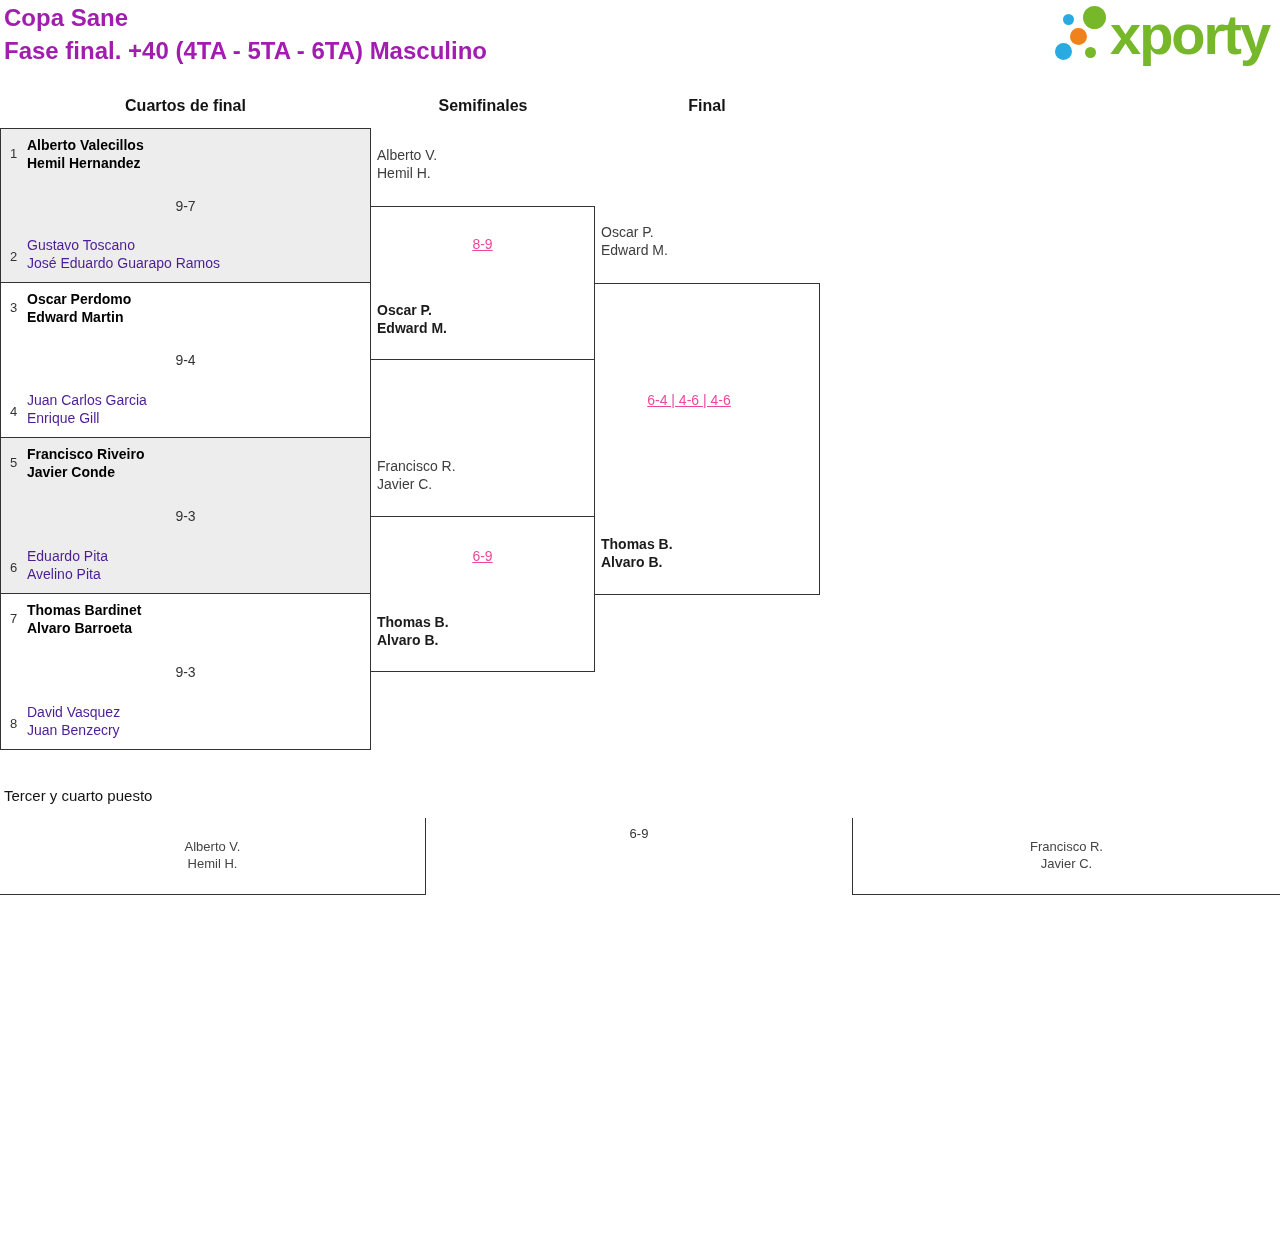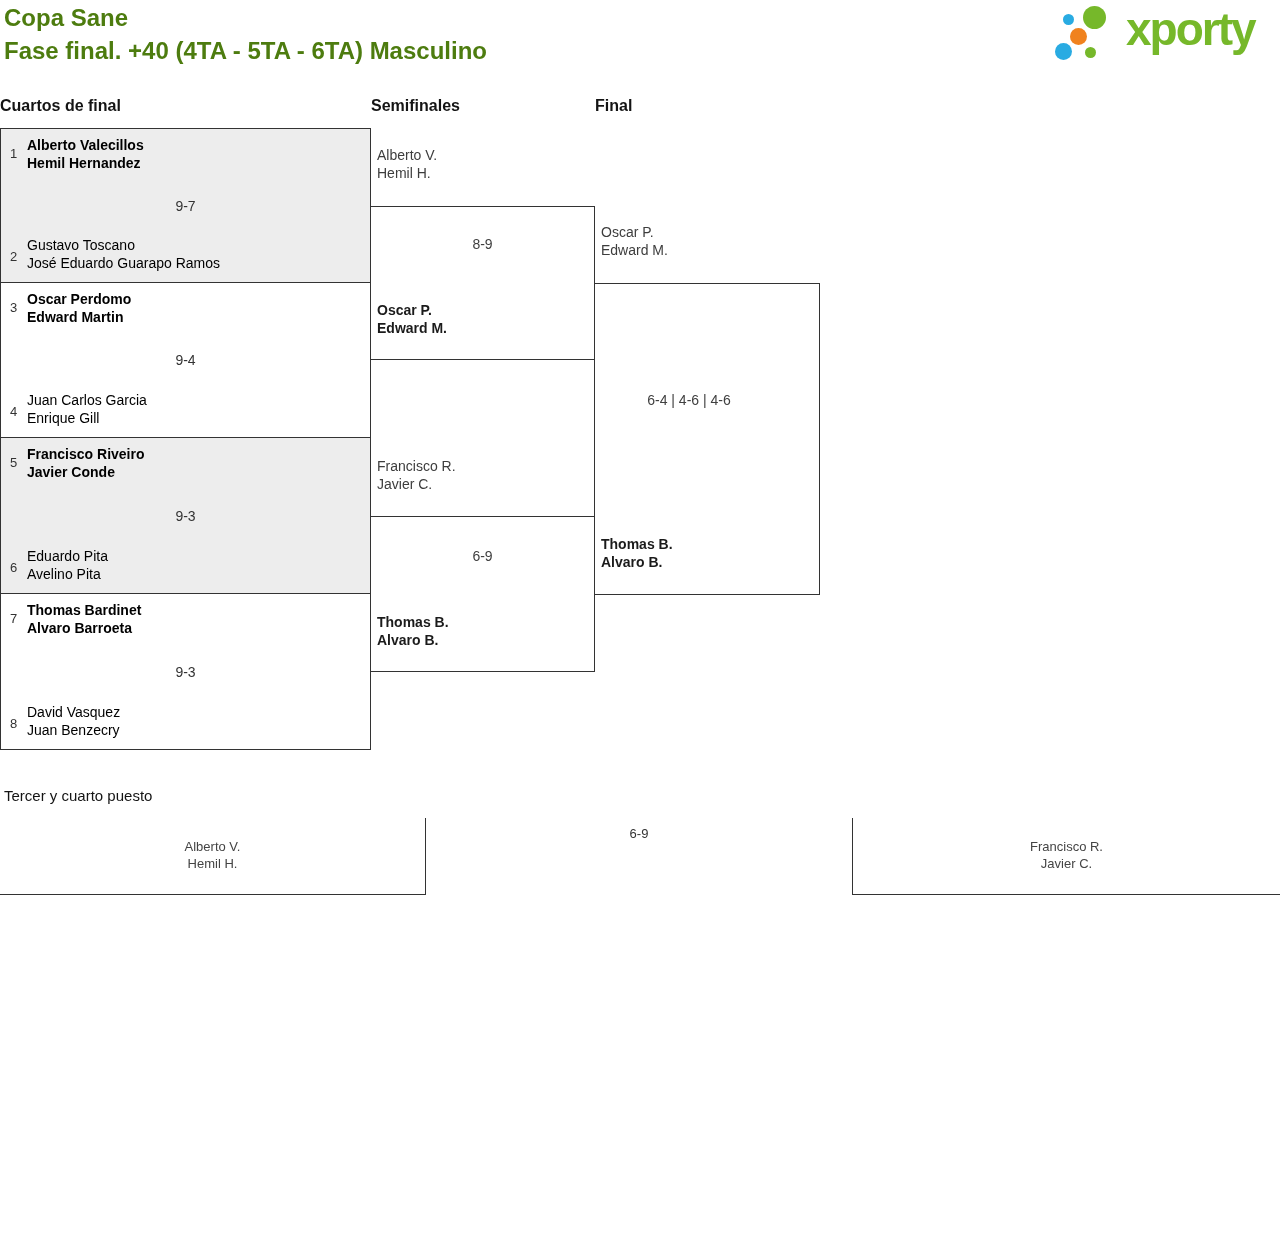--- a/index.html
+++ b/index.html
@@ -4,70 +4,70 @@
 <style>
   html,body { margin:0; padding:0; background:#fff; }
   .canvas {
     position:relative; width:1280px; height:1249px; background:#ffffff;
     font-family:"Liberation Sans", sans-serif; overflow:hidden;
   }
   .abs { position:absolute; }
 
   
   .title-block { left:4px; top:1px; }
-  .title-line { font-size:24px; font-weight:700; color:#4d7c0f; line-height:33px; white-space:nowrap; }
+  .title-line { font-size:24px; font-weight:700; color:#a21caf; line-height:33px; white-space:nowrap; }
 
   
   .logo { left:1046px; top:0; width:234px; height:70px; cursor:pointer; }
   .dot { position:absolute; border-radius:50%; }
   .dot.green-lg  { left:37px; top:6px;  width:23px; height:23px; background:#76b82a; }
   .dot.blue-sm   { left:17px; top:14px; width:11px; height:11px; background:#29abe2; }
   .dot.orange-md { left:24px; top:28px; width:17px; height:17px; background:#f0821e; }
   .dot.blue-lg   { left:9px;  top:43px; width:17px; height:17px; background:#29abe2; }
   .dot.green-sm  { left:39px; top:47px; width:11px; height:11px; background:#76b82a; }
   .logo-text {
-    position:absolute; left:80px; top:2px; font-size:46px; font-weight:800;
+    position:absolute; left:64px; top:2px; font-size:56px; font-weight:800;
     letter-spacing:-2px; color:#76b82a;
   }
 
   
-  .col-header { top:97px; font-size:16px; font-weight:700; color:#141414; text-align:left; }
+  .col-header { top:97px; font-size:16px; font-weight:700; color:#141414; text-align:center; }
   .col-header.c1 { left:0;     width:371px; }
   .col-header.c2 { left:371px; width:224px; }
   .col-header.c3 { left:595px; width:224px; }
 
   
   .qf { left:0; width:371px; border:1px solid #333; box-sizing:border-box; background:#fff; }
   .qf.shaded { background:#ededed; }
   #qf1 { top:128px; height:155px; }
   #qf2 { top:283px; height:155px; border-top:none; }
   #qf3 { top:438px; height:156px; border-top:none; }
   #qf4 { top:594px; height:156px; border-top:none; }
 
   .seed { position:absolute; left:9px; font-size:13px; color:#333; }
   .seed.s1 { top:17px; }
   .seed.s2 { bottom:18px; }
-  .team { position:absolute; left:26px; font-size:14px; line-height:18px; color:#000000; }
+  .team { position:absolute; left:26px; font-size:14px; line-height:18px; color:#4c1d95; }
   .team.t1 { top:7px; }
   .team.t2 { bottom:10px; }
   .team.winner { color:#000000; font-weight:700; }
   .qf-score {
     position:absolute; left:0; right:0; top:50%; transform:translateY(-50%);
     text-align:center; font-size:14px; color:#333;
   }
 
   
   .hollow-box { border:1px solid #333; box-sizing:border-box; background:transparent; }
   #sf1-box   { left:370px; top:206px; width:225px; height:154px; }
   #sf2-box   { left:370px; top:516px; width:225px; height:156px; }
   #final-box { left:594px; top:283px; width:226px; height:312px; }
 
   .br-label { font-size:14px; line-height:18px; color:#3d3d3d; white-space:nowrap; }
   .br-label.winner { font-weight:700; color:#1b1b1b; }
-  .br-score { text-align:center; font-size:14px; color:#404040; }
+  .br-score { text-align:center; font-size:14px; color:#ec4899;text-decoration:underline; }
 
   #sf1-team1 { left:377px; top:146px; }
   #sf1-score { left:370px; top:236px; width:225px; }
   #sf1-team2 { left:377px; top:301px; }
   #sf2-team1 { left:377px; top:457px; }
   #sf2-score { left:370px; top:548px; width:225px; }
   #sf2-team2 { left:377px; top:613px; }
 
   #final-team1 { left:601px; top:223px; }
   #final-score { left:594px; top:392px; width:190px; }

